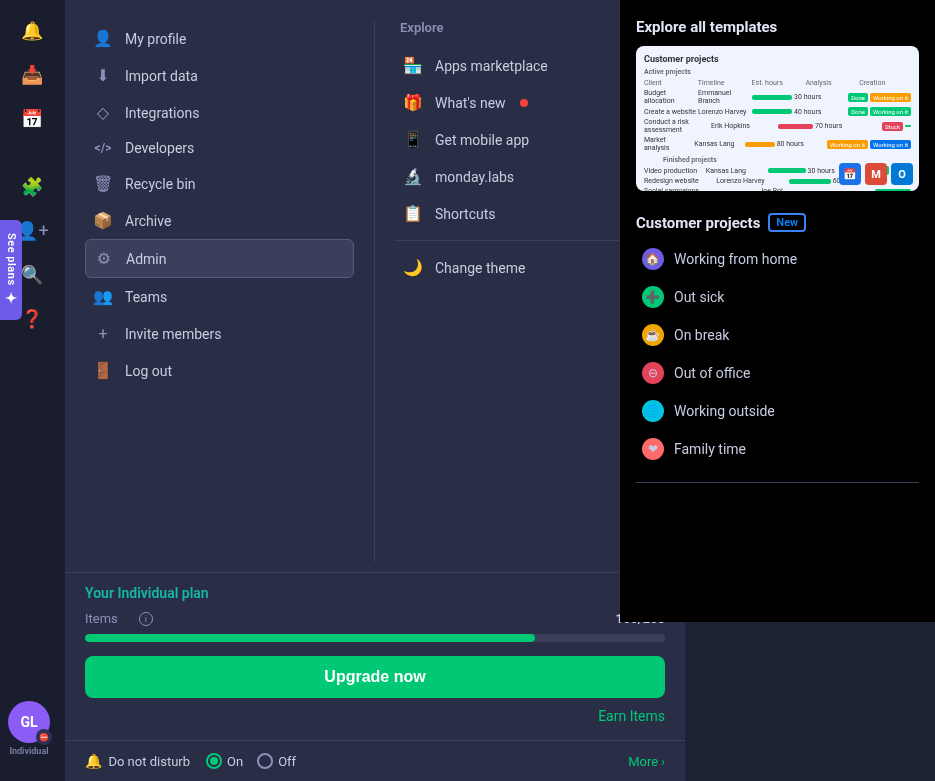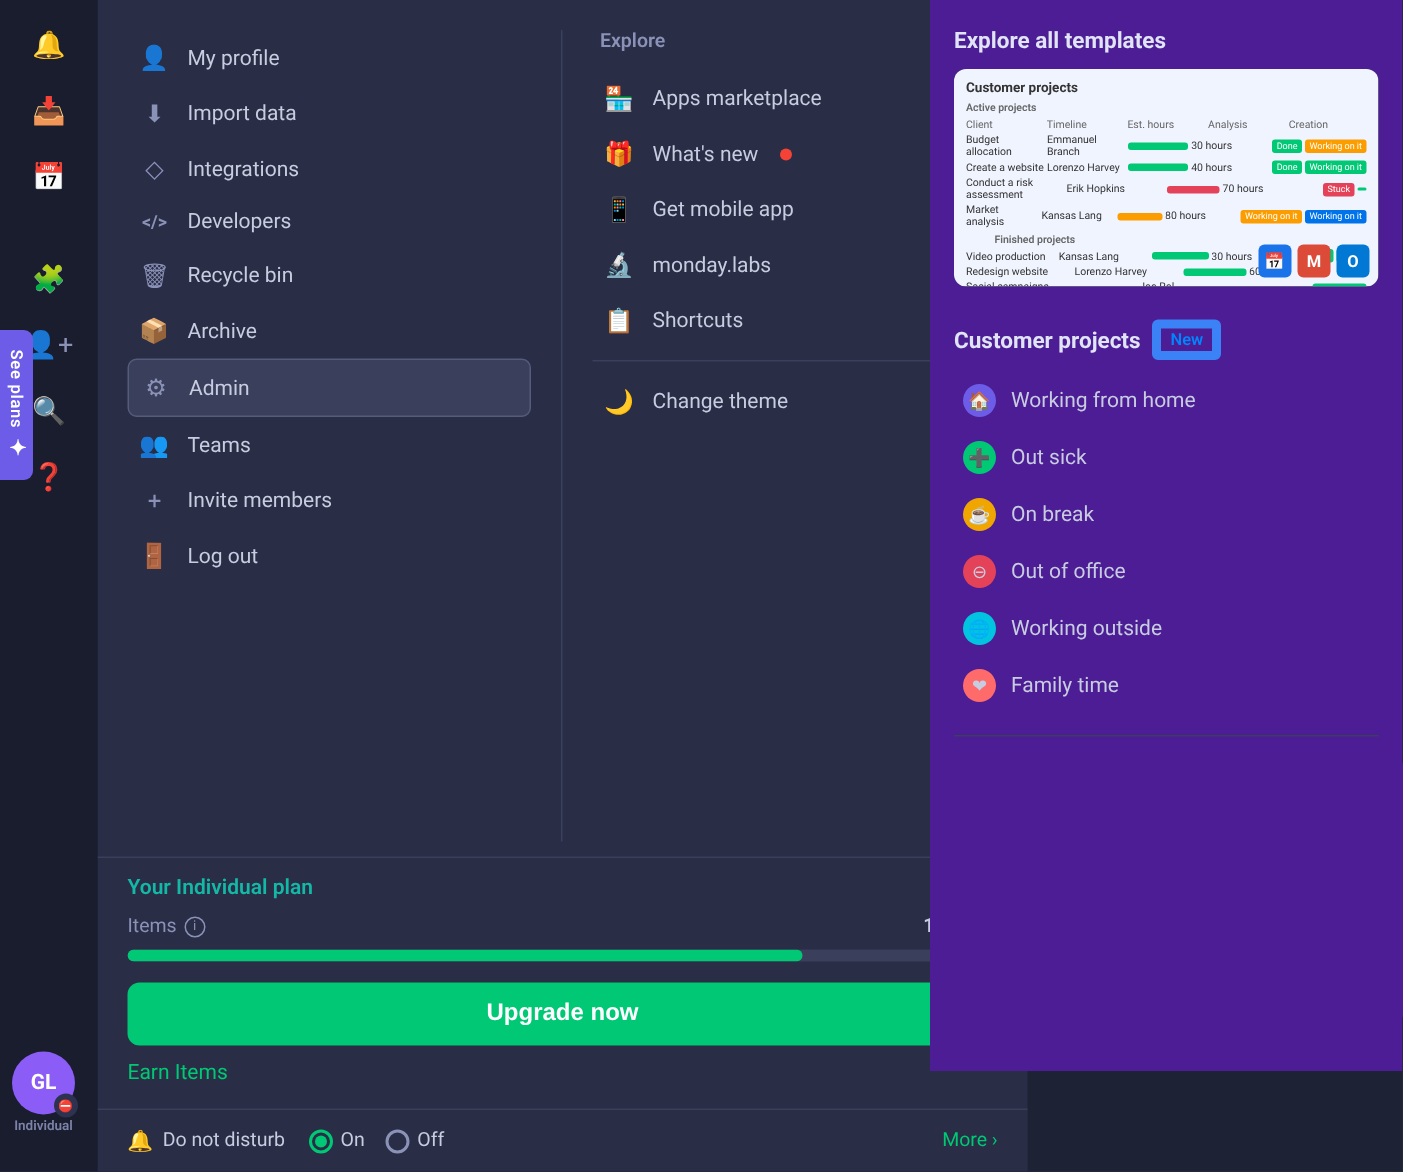--- a/index.html
+++ b/index.html
@@ -196,21 +196,21 @@
       display: flex;
       align-items: center;
       justify-content: space-between;
       margin-bottom: 8px;
     }
     .items-label {
       font-size: 13px;
       color: #8b92b8;
       display: flex;
       align-items: center;
-      gap: 5px;
+      gap: 21px;
     }
     .info-icon {
       width: 14px;
       height: 14px;
       border-radius: 50%;
       border: 1px solid #8b92b8;
       display: inline-flex;
       align-items: center;
       justify-content: center;
       font-size: 9px;
@@ -239,21 +239,21 @@
       background: #00c875;
       color: white;
       font-size: 16px;
       font-weight: 700;
       border: none;
       border-radius: 8px;
       cursor: pointer;
       margin-bottom: 10px;
     }
     .earn-items-link {
-      text-align: left;
+      text-align: right;
       color: #00c875;
       font-size: 14px;
       cursor: pointer;
       display: block;
     }
 
     
     .working-status-bar {
       padding: 12px 20px;
       border-top: 1px solid #3a3f5c;
@@ -319,22 +319,22 @@
       align-items: center;
       gap: 3px;
     }
 
     
     .right-panel {
       position: absolute;
       left: 620px;
       top: 0;
       right: 0;
-      height: 714px;
-      background: #4c1d95;
+      height: 622px;
+      background: #000000;
       overflow: hidden;
     }
     .right-panel-title {
       font-size: 15px;
       font-weight: 700;
       color: #e0e4f5;
       padding: 18px 16px 10px;
     }
 
     
@@ -413,21 +413,21 @@
     }
     .template-label {
       font-size: 15px;
       font-weight: 700;
       color: #e0e4f5;
     }
     .new-badge {
       font-size: 11px;
       font-weight: 600;
       color: #0085ff;
-      border: 6px solid #3b82f6;
+      border: 2px solid #3b82f6;
       border-radius: 4px;
       padding: 1px 6px;
     }
 
     
     .status-options {
       padding: 8px 16px;
     }
     .status-option {
       display: flex;

